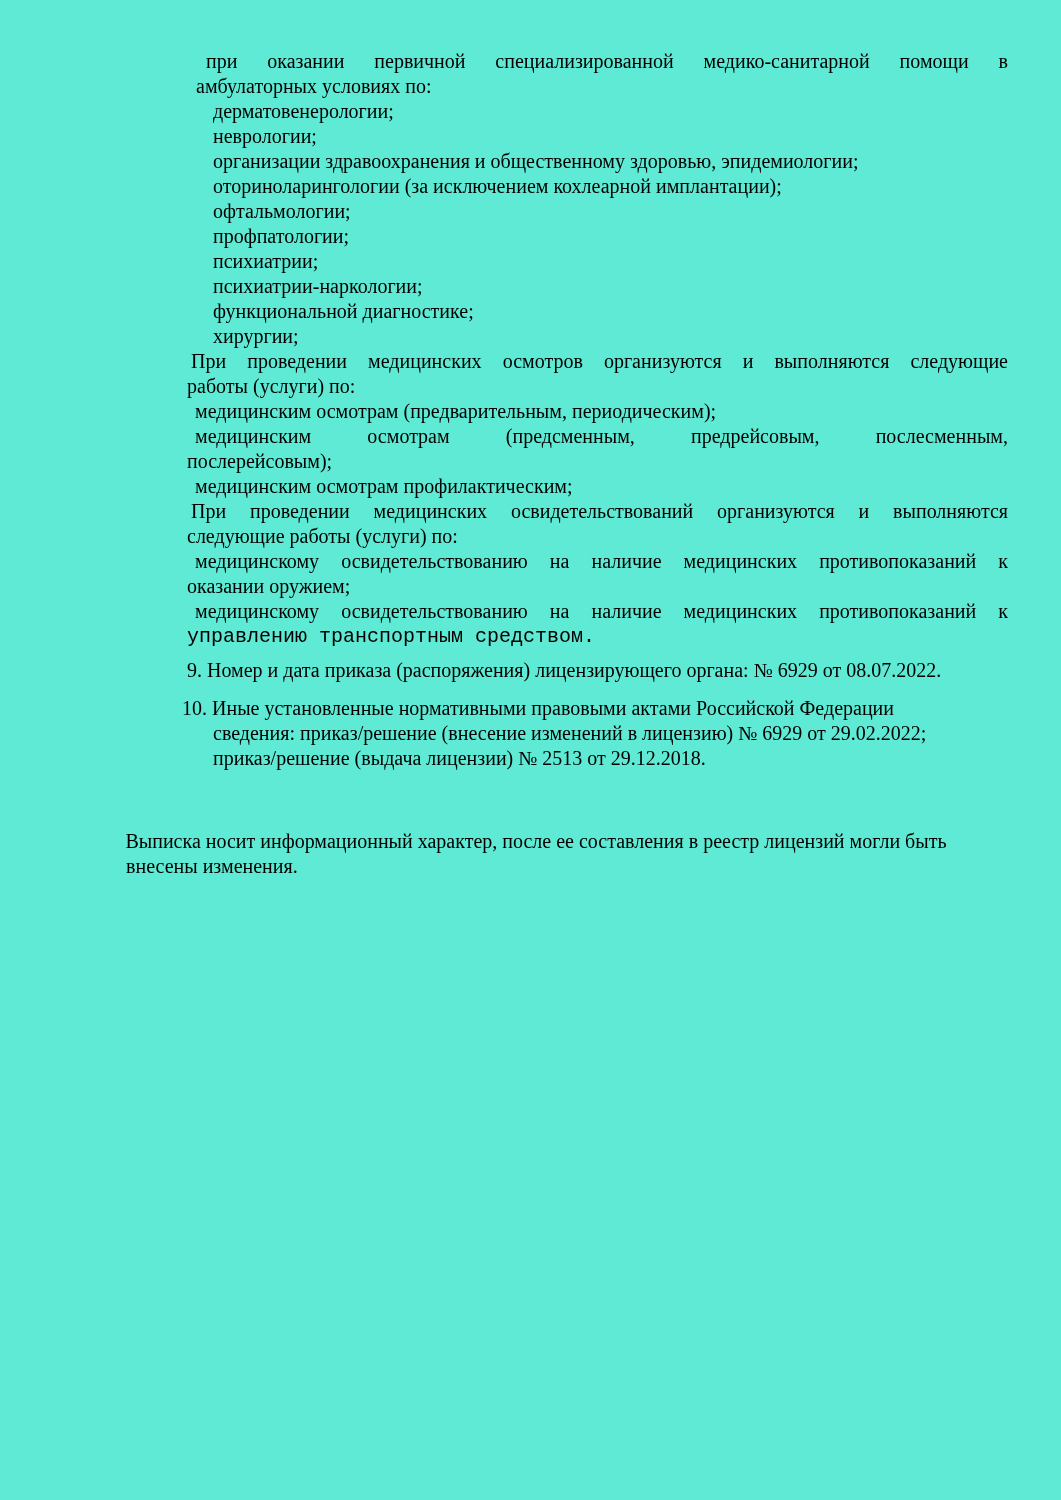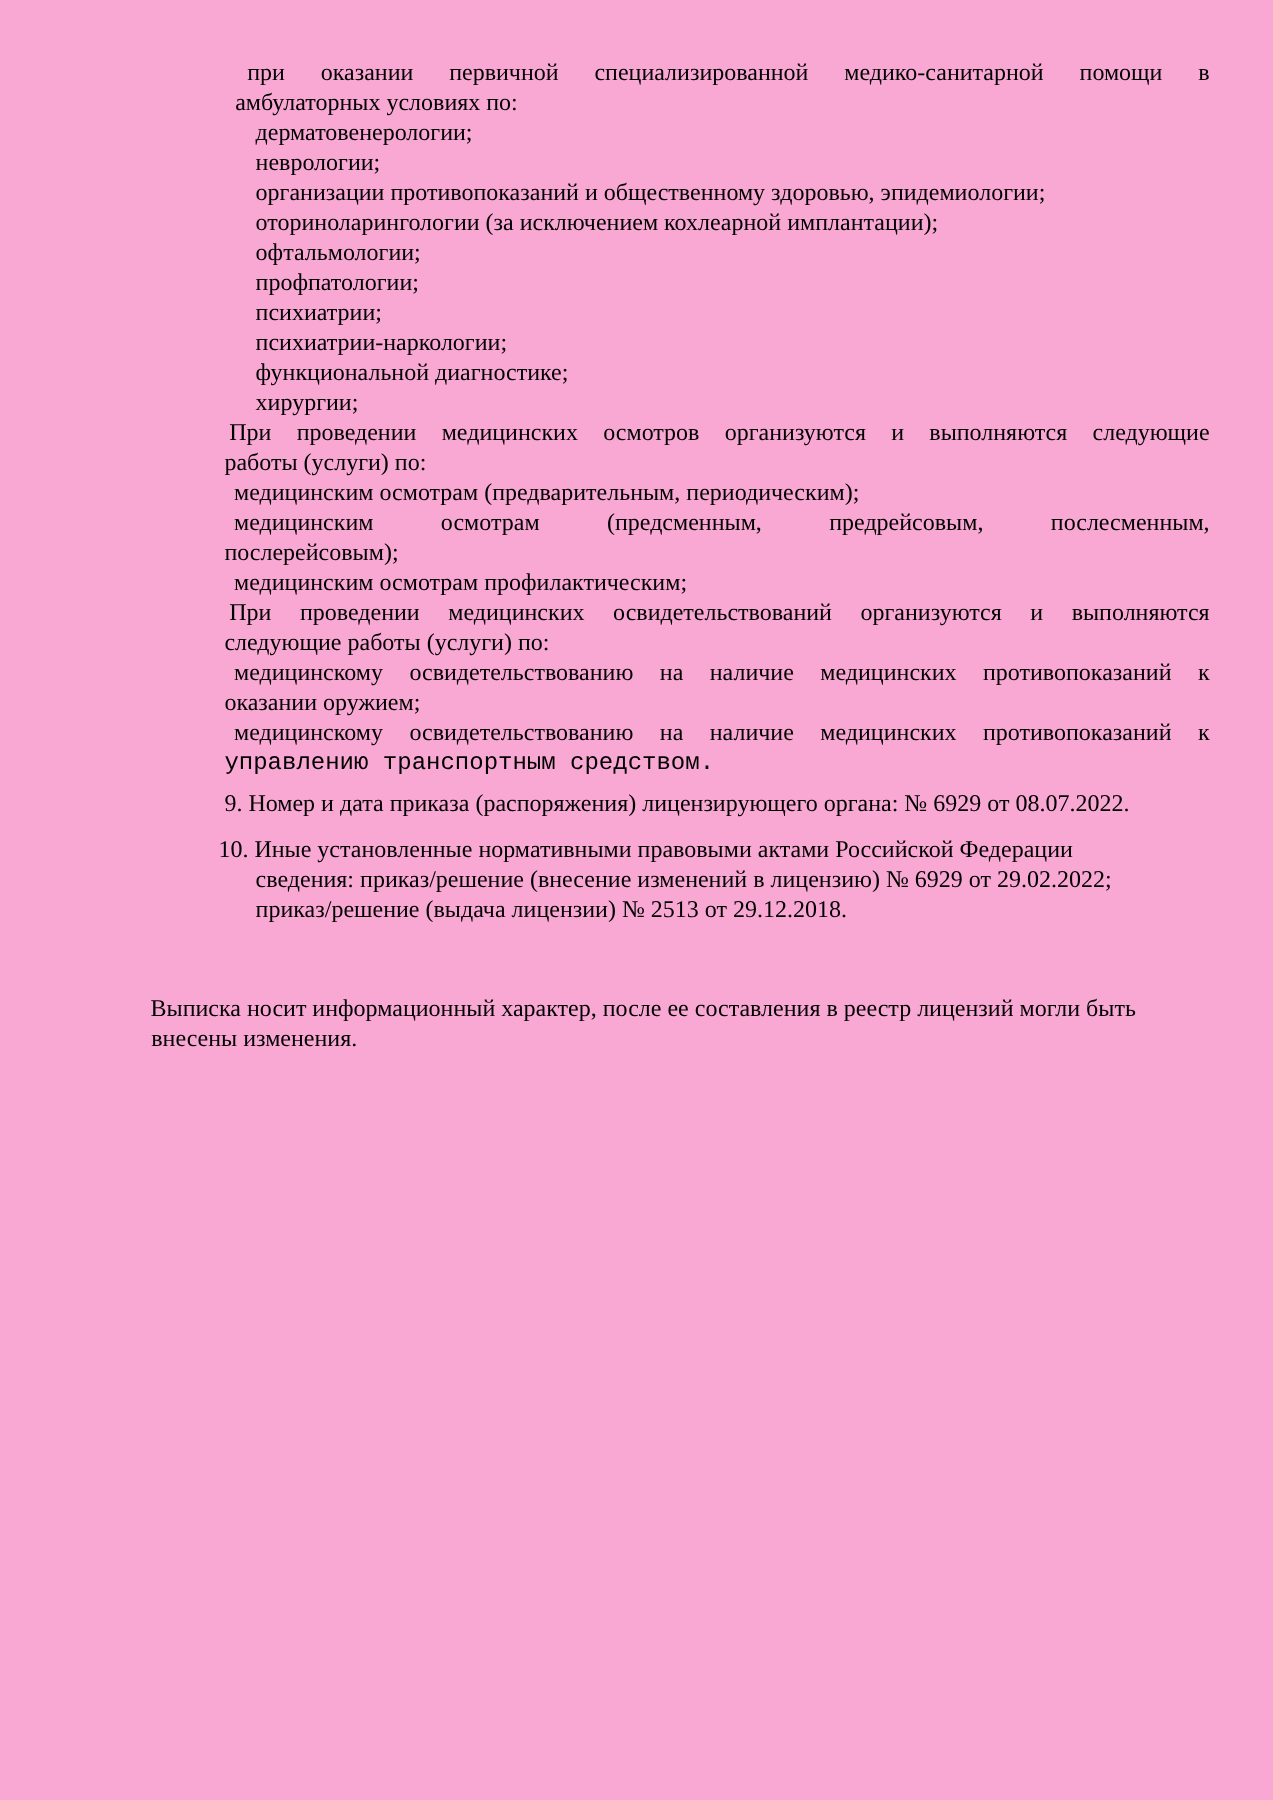--- a/index.html
+++ b/index.html
@@ -4,21 +4,21 @@
 <style>
   html, body {
     margin: 0;
     padding: 0;
     background: #ffffff;
   }
   .page {
     position: relative;
     width: 1061px;
     height: 1500px;
-    background: #f9a8d4;
+    background: #5eead4;
     font-family: "Liberation Serif", "DejaVu Serif", serif;
     font-size: 20px;
     color: #000000;
     overflow: hidden;
   }
   .doc {
     position: absolute;
     top: 49px;
     left: 0;
     right: 0;
@@ -37,21 +37,21 @@
 </style>
 </head>
 <body>
 
 <div class="page">
   <div class="doc" id="doc-lines">
       <div class="line justify" style="margin-left: 206px;">при оказании первичной специализированной медико-санитарной помощи в</div>
       <div class="line" style="margin-left: 196px;">амбулаторных условиях по:</div>
       <div class="line" style="margin-left: 213px;">дерматовенерологии;</div>
       <div class="line" style="margin-left: 213px;">неврологии;</div>
-      <div class="line" style="margin-left: 213px;">организации противопоказаний и общественному здоровью, эпидемиологии;</div>
+      <div class="line" style="margin-left: 213px;">организации здравоохранения и общественному здоровью, эпидемиологии;</div>
       <div class="line" style="margin-left: 213px;">оториноларингологии (за исключением кохлеарной имплантации);</div>
       <div class="line" style="margin-left: 213px;">офтальмологии;</div>
       <div class="line" style="margin-left: 213px;">профпатологии;</div>
       <div class="line" style="margin-left: 213px;">психиатрии;</div>
       <div class="line" style="margin-left: 213px;">психиатрии-наркологии;</div>
       <div class="line" style="margin-left: 213px;">функциональной диагностике;</div>
       <div class="line" style="margin-left: 213px;">хирургии;</div>
       <div class="line justify" style="margin-left: 191px;">При проведении медицинских осмотров организуются и выполняются следующие</div>
       <div class="line" style="margin-left: 187px;">работы (услуги) по:</div>
       <div class="line" style="margin-left: 195px;">медицинским осмотрам (предварительным, периодическим);</div>

